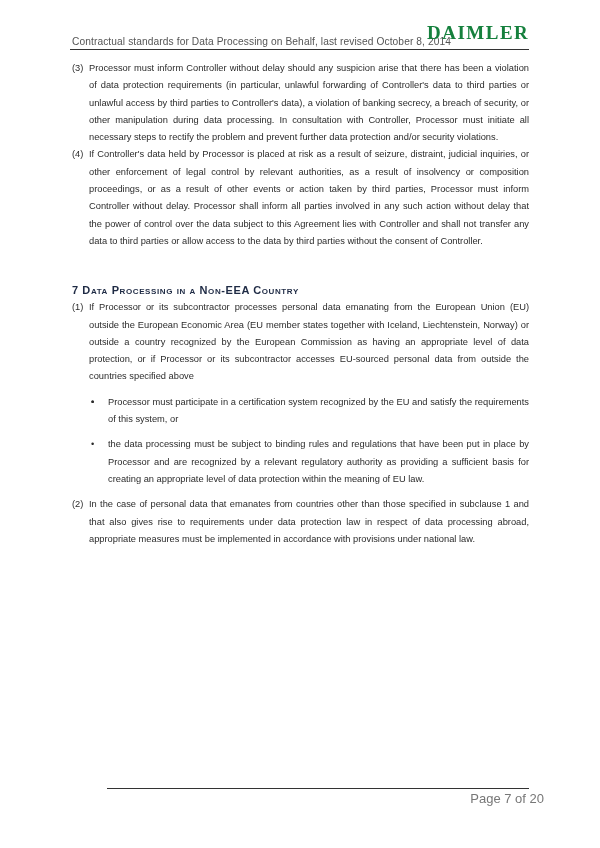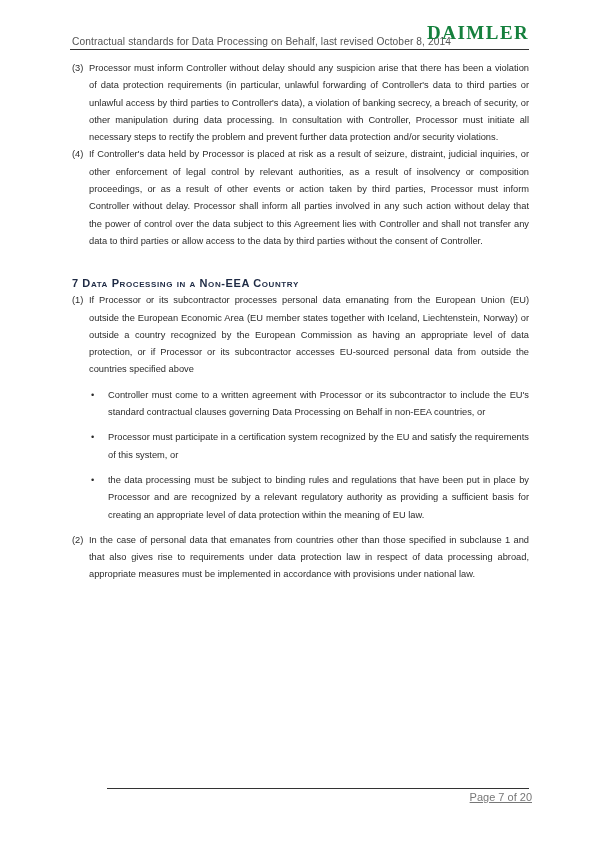--- a/index.html
+++ b/index.html
@@ -6,26 +6,26 @@
   body { width: 600px; height: 848px; position: relative; overflow: hidden;
          font-family: "Liberation Sans", sans-serif; color: #2b2b2b; }
   .header-text { position: absolute; left: 72px; top: 36px; font-size: 10.2px; color: #555; letter-spacing: 0.1px; }
   .logo { position: absolute; left: 427px; top: 22px; font-family: "Liberation Serif", serif; font-weight: bold;
           font-size: 19px; color: #15803d; letter-spacing: 1.5px; }
   .header-rule { position: absolute; left: 70px; width: 459px; top: 49px; height: 1px; background: #333; }
   .content { position: absolute; left: 72px; top: 60px; width: 457px; font-size: 9.3px; line-height: 17.3px; }
   .para { position: relative; padding-left: 17px; text-align: justify; }
   .para .num { position: absolute; left: 0; top: 0; }
   .heading { font-weight: bold; color: #1e2a44; font-size: 11px; font-variant: small-caps; letter-spacing: 0.6px;
-             margin-top: 25px; margin-bottom: 1px; line-height: 16px; }
+             margin-top: 32px; margin-bottom: 1px; line-height: 16px; }
   .bullets { margin: 8px 0 8px 0; padding: 0; list-style: none; }
   .bullets li { position: relative; padding-left: 36px; text-align: justify; margin-bottom: 8px; }
   .bullets li .dot { position: absolute; left: 19px; top: 0; }
   .footer-rule { position: absolute; left: 107px; width: 422px; top: 788px; height: 1px; background: #333; }
-  .page-num { position: absolute; right: 68px; top: 791px; font-size: 11px; color: #777; text-decoration: underline; }
+  .page-num { position: absolute; right: 56px; top: 791px; font-size: 13px; color: #777; }
 </style>
 </head>
 <body>
 
 <div class="header-text">Contractual standards for Data Processing on Behalf, last revised October 8, 2014</div>
 <div class="logo">DAIMLER</div>
 <div class="header-rule"></div>
 
 <div class="content">
   <div class="para">
@@ -40,21 +40,20 @@
   <div class="heading">7 Data Processing in a Non-EEA Country</div>
 
   <div class="para">
     <span class="num">(1)</span>
     <span>If Processor or its subcontractor processes personal data emanating from the European Union (EU) outside the European Economic Area (EU member states together with Iceland, Liechtenstein, Norway) or outside a country recognized by the European Commission as having an appropriate level of data protection, or if Processor or its subcontractor accesses EU-sourced personal data from outside the countries specified above</span>
   </div>
 
   <ul class="bullets">
     <li>
       <span class="dot">•</span>
-      <span>Controller must come to a written agreement with Processor or its subcontractor to include the EU's standard contractual clauses governing Data Processing on Behalf in non-EEA countries, or</span>
     </li>
     <li>
       <span class="dot">•</span>
       <span>Processor must participate in a certification system recognized by the EU and satisfy the requirements of this system, or</span>
     </li>
     <li>
       <span class="dot">•</span>
       <span>the data processing must be subject to binding rules and regulations that have been put in place by Processor and are recognized by a relevant regulatory authority as providing a sufficient basis for creating an appropriate level of data protection within the meaning of EU law.</span>
     </li>
   </ul>

